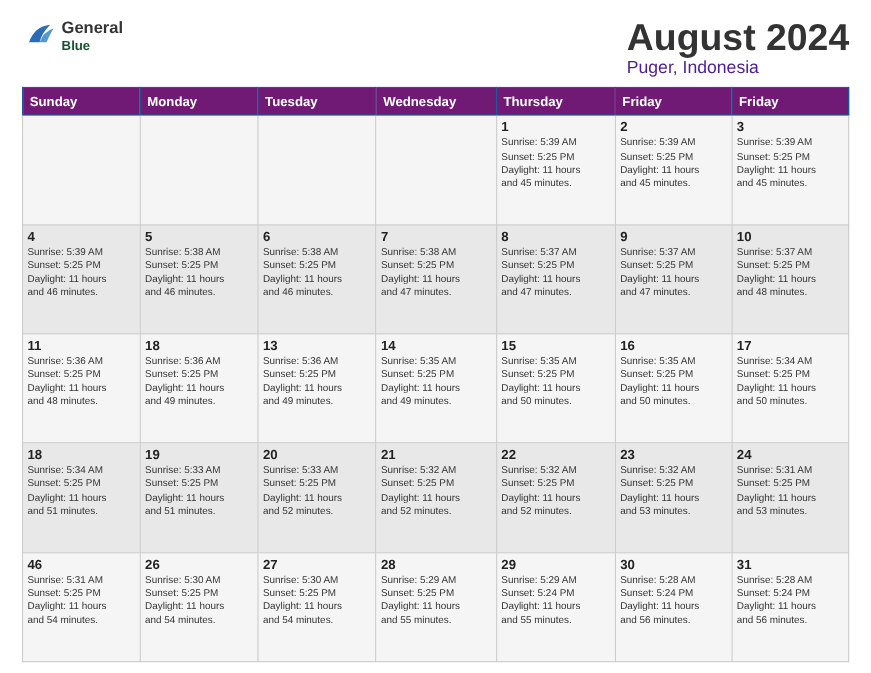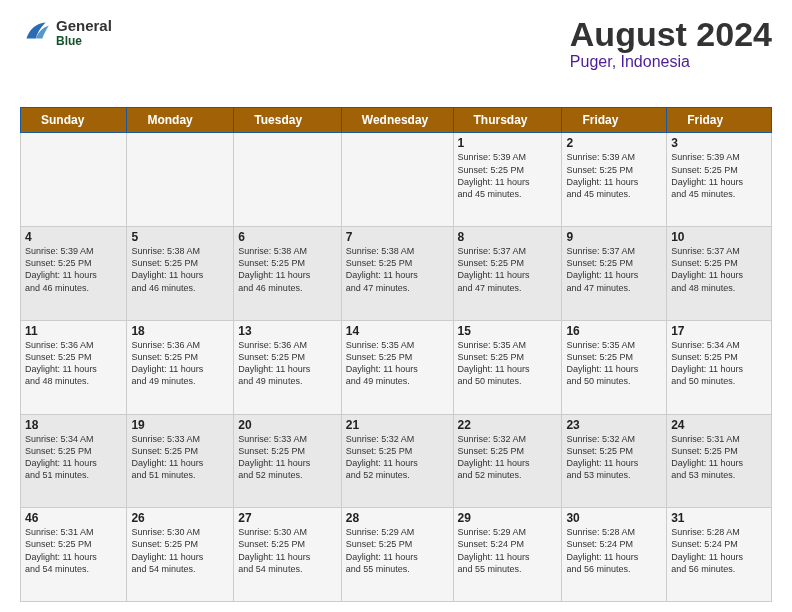--- a/index.html
+++ b/index.html
@@ -9,21 +9,20 @@
       width: 792px;
       height: 612px;
       overflow: hidden;
     }
     .page {
       width: 792px;
       height: 612px;
       padding: 16px 20px 10px 20px;
       display: flex;
       flex-direction: column;
-      gap: 28px;
     }
     .header {
       display: flex;
       justify-content: space-between;
       align-items: flex-start;
       margin-bottom: 8px;
     }
     .logo {
       display: flex;
       align-items: center;
@@ -44,25 +43,25 @@
     .subtitle {
       font-size: 16px;
       color: #4c1d95;
     }
     .calendar {
       width: 100%;
       border-collapse: collapse;
       flex: 1;
     }
     .calendar thead th {
-      background-color: #a16207;
+      background-color: #701a75;
       color: #fff;
       font-size: 12px;
       font-weight: bold;
-      padding: 5px 20px;
+      padding: 5px 6px;
       text-align: left;
       border: 1px solid #1a5a9a;
     }
     .calendar tbody td {
       vertical-align: top;
       border: 1px solid #ccc;
       padding: 3px 4px;
       font-size: 9.5px;
       color: #222;
       width: 113px;

